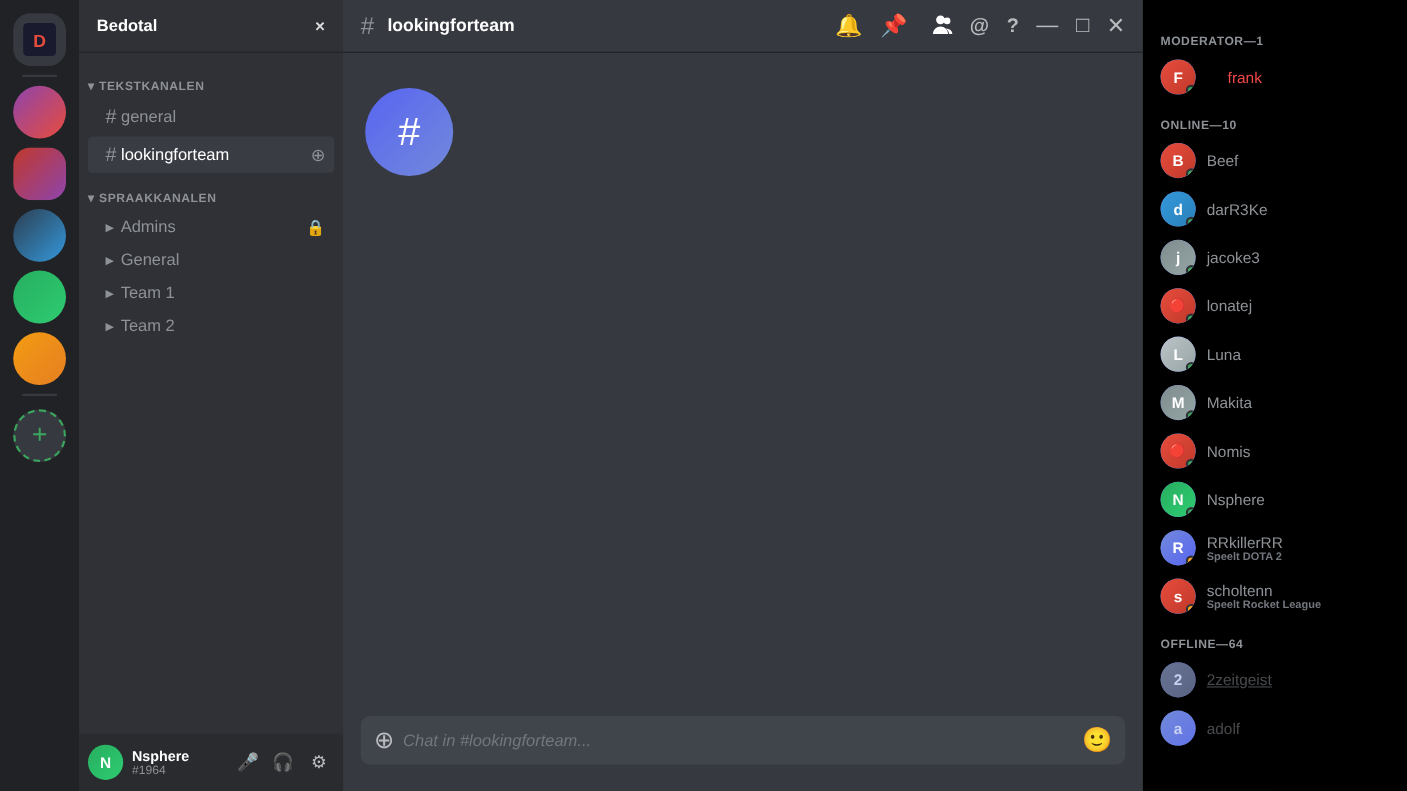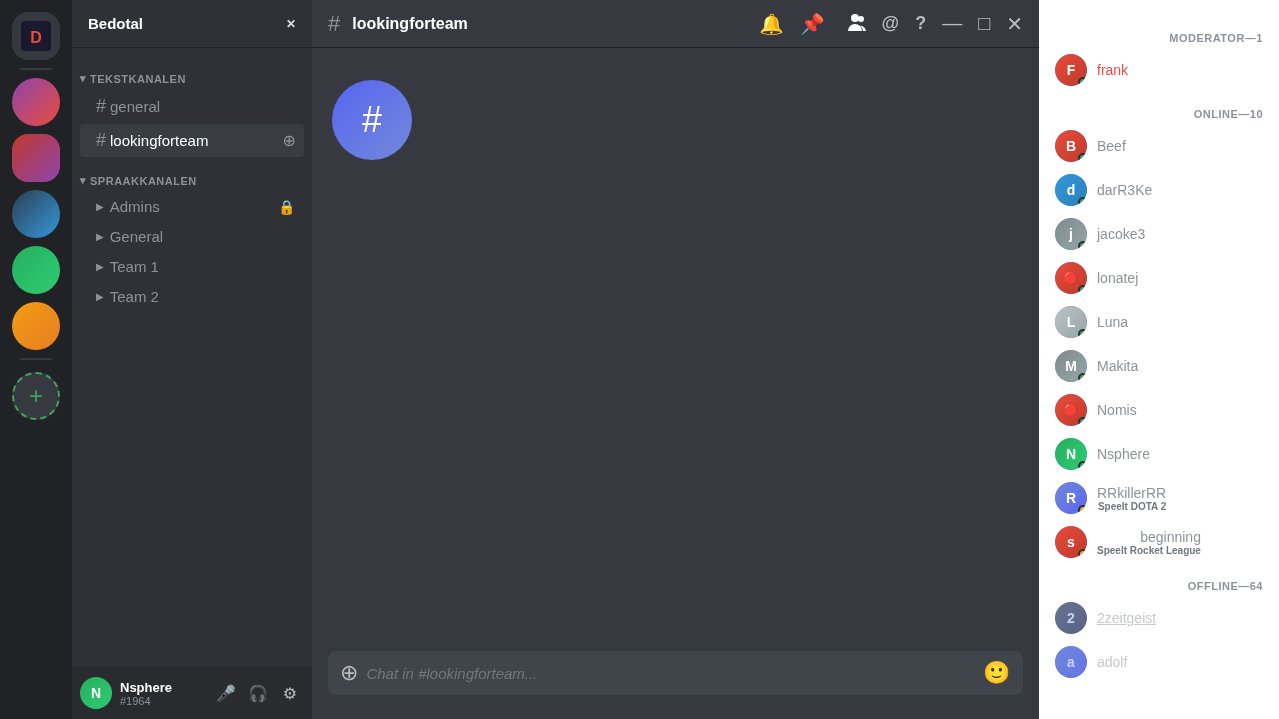--- a/index.html
+++ b/index.html
@@ -226,25 +226,24 @@
     .input-emoji-btn {
       color: #b9bbbe; cursor: pointer;
       font-size: 22px;
       margin-left: 8px;
       display: flex; align-items: center;
     }
 
     
     #members-sidebar {
       width: 240px;
-      background: #ffffff;
+      background: #000000;
       padding: 16px 8px;
       overflow-y: auto;
       flex-shrink: 0;
-      text-align: right;
     }
     .members-category {
       font-size: 11px;
       font-weight: 700;
       color: #8e9297;
       text-transform: uppercase;
       letter-spacing: 0.5px;
       padding: 16px 8px 4px 8px;
     }
     .member-item {
@@ -268,21 +267,21 @@
       height: 100%;
       border-radius: 50%;
       display: flex;
       align-items: center;
       justify-content: center;
       font-size: 14px;
       color: #fff;
       font-weight: 600;
     }
     .member-name { font-size: 14px; color: #8e9297; }
-    .member-name.moderator { color: #f04747; }
+    .member-name.moderator { color: #f04747; margin-left: 19px; }
     .member-subtext { font-size: 10px; color: #72767d; font-weight: bold; }
     .status-dot {
       width: 10px; height: 10px;
       border-radius: 50%;
       position: absolute;
       bottom: -1px; right: -1px;
       border: 2px solid #2f3136;
     }
     .status-online { background: #3ba55d; }
     .status-playing { background: #faa61a; }
@@ -520,21 +519,21 @@
       <div class="member-subtext">Speelt DOTA 2</div>
     </div>
   </div>
 
   <div class="member-item">
     <div class="member-avatar">
       <div class="member-avatar-img" style="background:linear-gradient(135deg,#e74c3c,#c0392b);">s</div>
       <div class="status-dot status-playing"></div>
     </div>
     <div>
-      <div class="member-name">beginning</div>
+      <div class="member-name">scholtenn</div>
       <div class="member-subtext">Speelt Rocket League</div>
     </div>
   </div>
 
   <div class="members-category">OFFLINE—64</div>
 
   <div class="member-item">
     <div class="member-avatar">
       <div class="member-avatar-img" style="background:linear-gradient(135deg,#636363,#4a4a4a); opacity:0.6;">2</div>
     </div>

